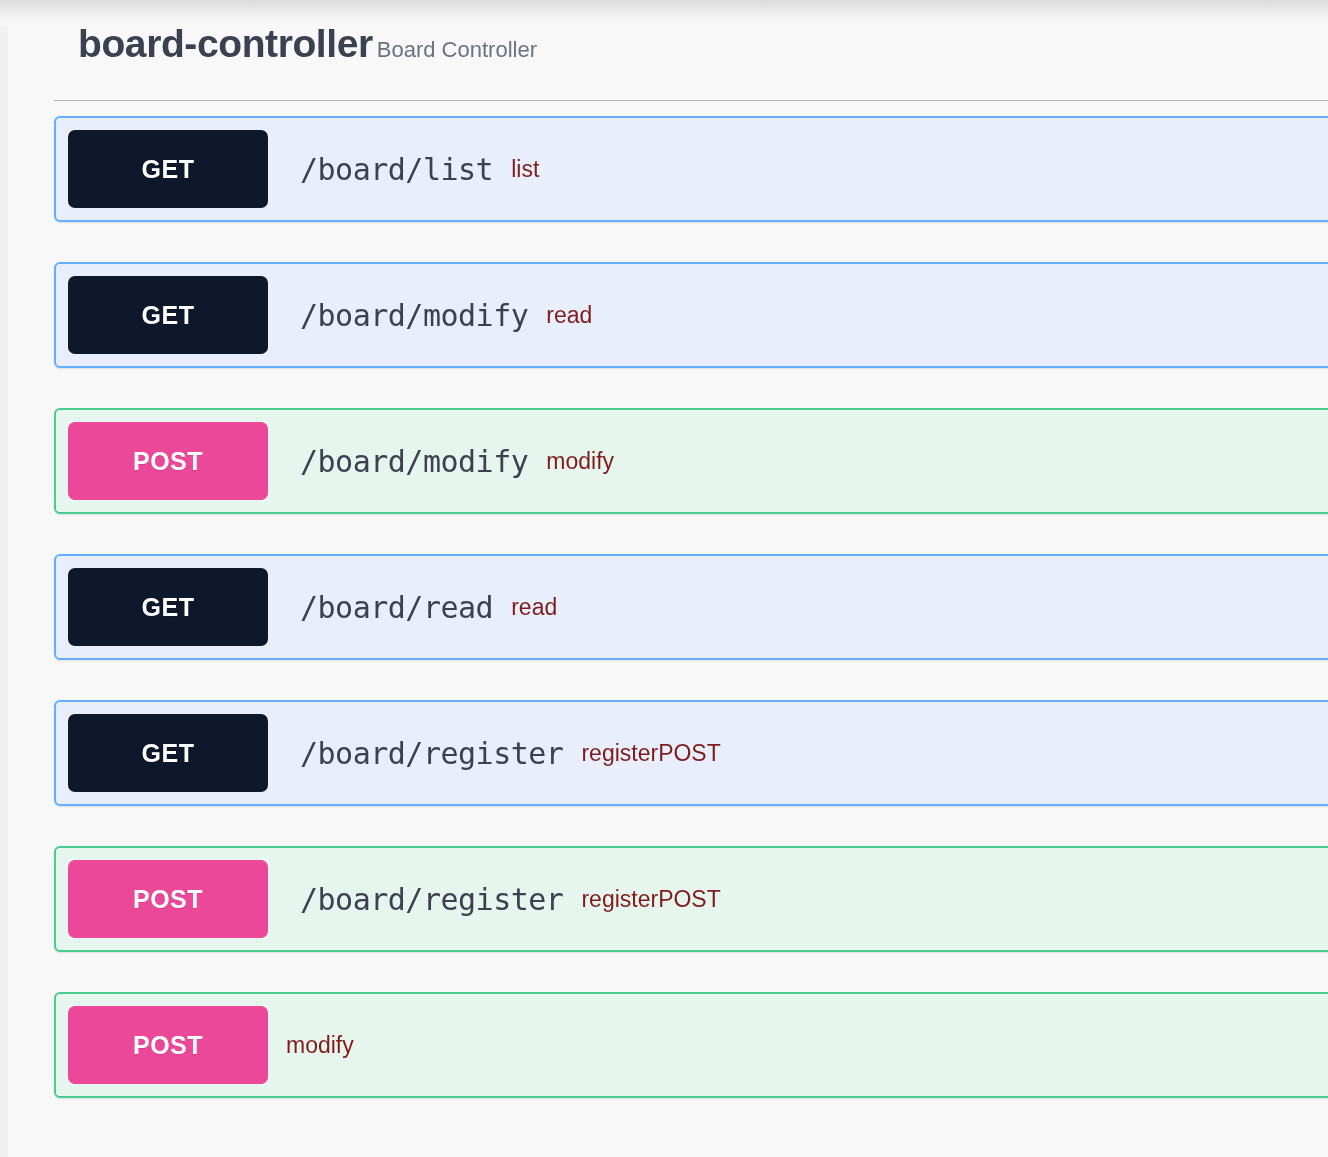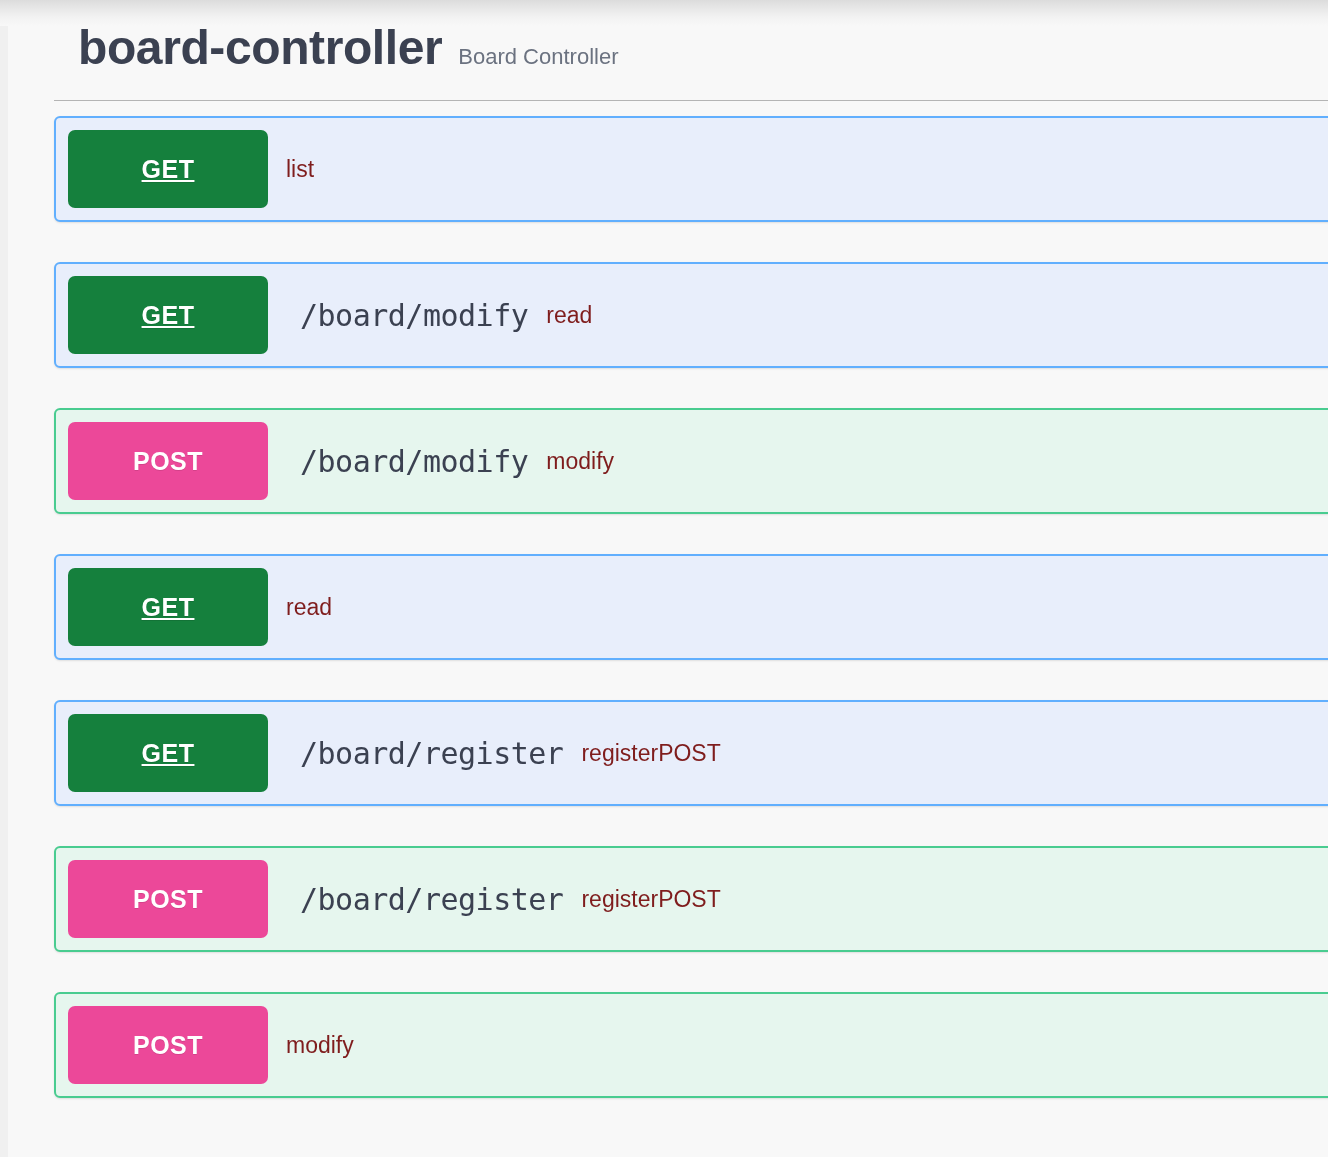--- a/index.html
+++ b/index.html
@@ -52,33 +52,33 @@
   .tag-header {
     display: flex;
     align-items: baseline;
     padding: 24px 0 0 24px;
     height: 86px;
     box-sizing: border-box;
   }
 
   .tag-name {
     font-family: "Liberation Sans", sans-serif;
-    font-size: 48px;
+    font-size: 39px;
     font-weight: bold;
     color: #3b4151;
     letter-spacing: -0.4px;
     line-height: 1;
   }
 
   .tag-description {
     font-family: "Liberation Sans", sans-serif;
     font-size: 22px;
     font-weight: normal;
     color: #6b7280;
-    margin-left: 16px;
+    margin-left: 4px;
     line-height: 1;
   }
 
   .tag-divider {
     height: 1px;
     background: #b4b4b4;
     width: 1280px;
     margin: 14px 0 0 0;
   }
 
@@ -118,21 +118,21 @@
     color: #ffffff;
     font-family: "Liberation Sans", sans-serif;
     font-size: 25px;
     font-weight: bold;
     letter-spacing: 0.5px;
     margin-left: 12px;
     text-shadow: 0 1px 0 rgba(0,0,0,0.10);
     box-sizing: border-box;
   }
 
-  .opblock.get .opblock-summary-method { background: #15803d; text-decoration: underline; }
+  .opblock.get .opblock-summary-method { background: #0f172a; }
   .opblock.post .opblock-summary-method { background: #ec4899; }
 
   .opblock-summary-path {
     font-family: "DejaVu Sans Mono", "Liberation Mono", monospace;
     font-size: 30px;
     color: #3b4151;
     margin-left: 32px;
     white-space: nowrap;
     letter-spacing: -0.5px;
   }
@@ -158,34 +158,36 @@
     <div class="tag-header">
       <span class="tag-name">board-controller</span>
       <span class="tag-description">Board Controller</span>
     </div>
 
     <div class="tag-divider"></div>
 
     <div class="operations" id="operations-list">
         <div class="opblock get">
           <span class="opblock-summary-method">GET</span>
+          <span class="opblock-summary-path">/board/list</span>
           <span class="opblock-summary-description">list</span>
         </div>
         <div class="opblock get">
           <span class="opblock-summary-method">GET</span>
           <span class="opblock-summary-path">/board/modify</span>
           <span class="opblock-summary-description">read</span>
         </div>
         <div class="opblock post">
           <span class="opblock-summary-method">POST</span>
           <span class="opblock-summary-path">/board/modify</span>
           <span class="opblock-summary-description">modify</span>
         </div>
         <div class="opblock get">
           <span class="opblock-summary-method">GET</span>
+          <span class="opblock-summary-path">/board/read</span>
           <span class="opblock-summary-description">read</span>
         </div>
         <div class="opblock get">
           <span class="opblock-summary-method">GET</span>
           <span class="opblock-summary-path">/board/register</span>
           <span class="opblock-summary-description">registerPOST</span>
         </div>
         <div class="opblock post">
           <span class="opblock-summary-method">POST</span>
           <span class="opblock-summary-path">/board/register</span>

